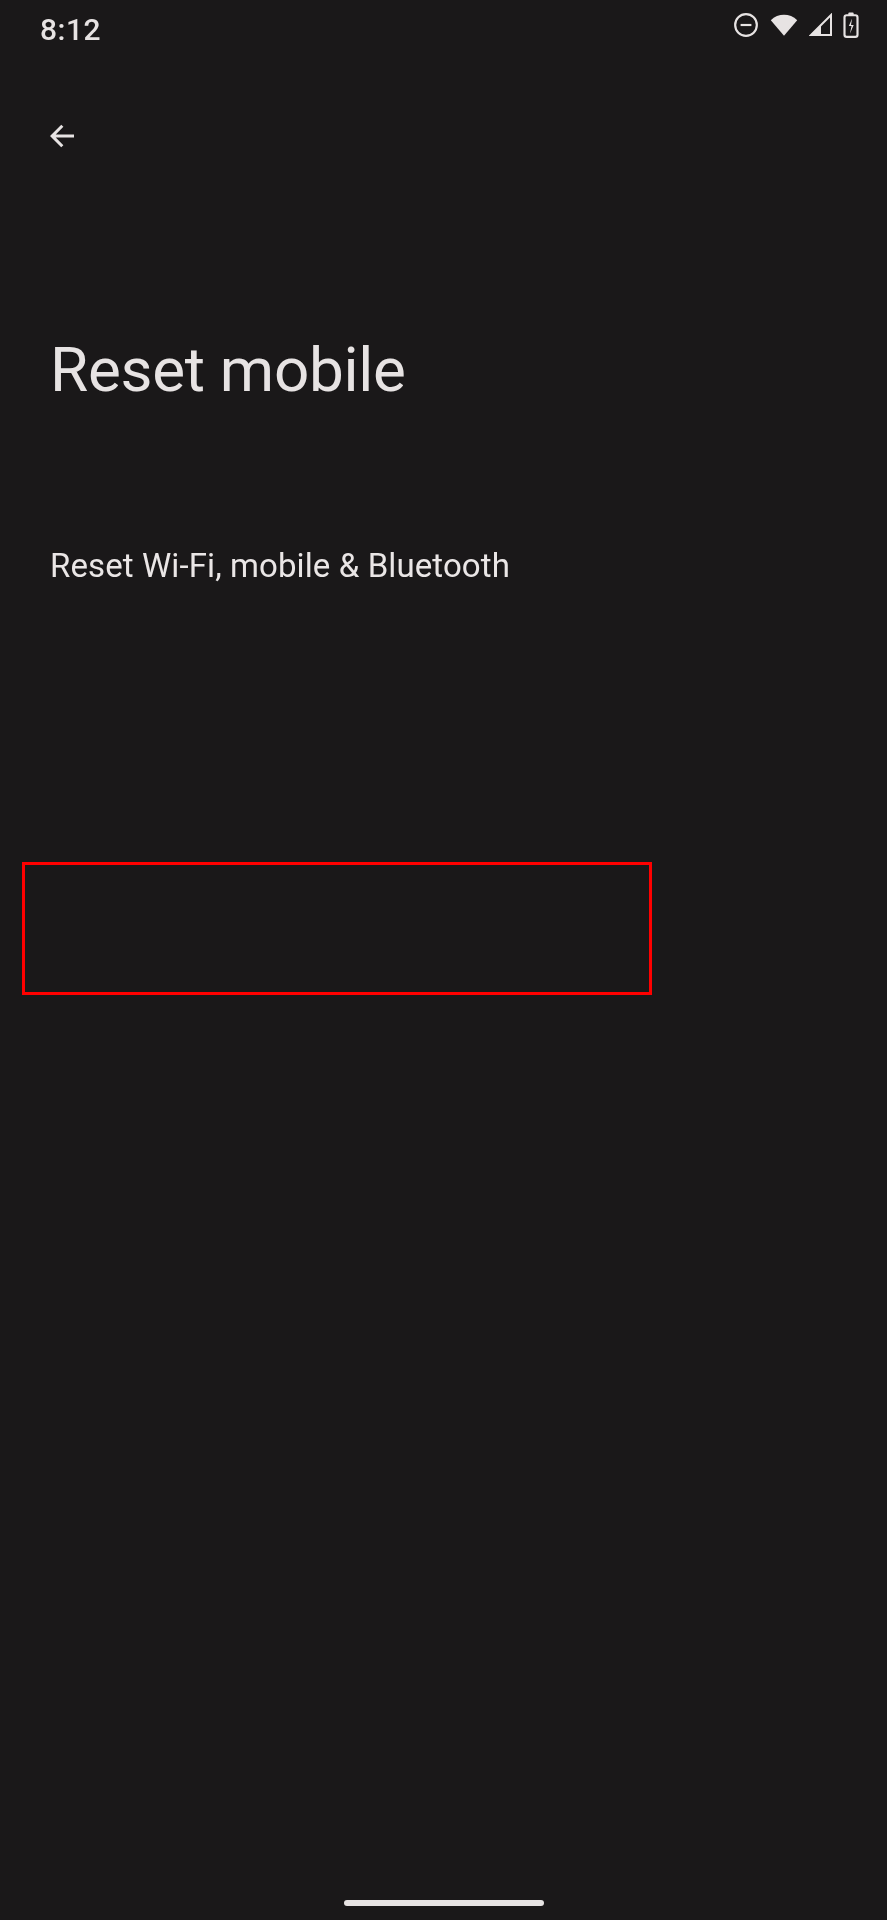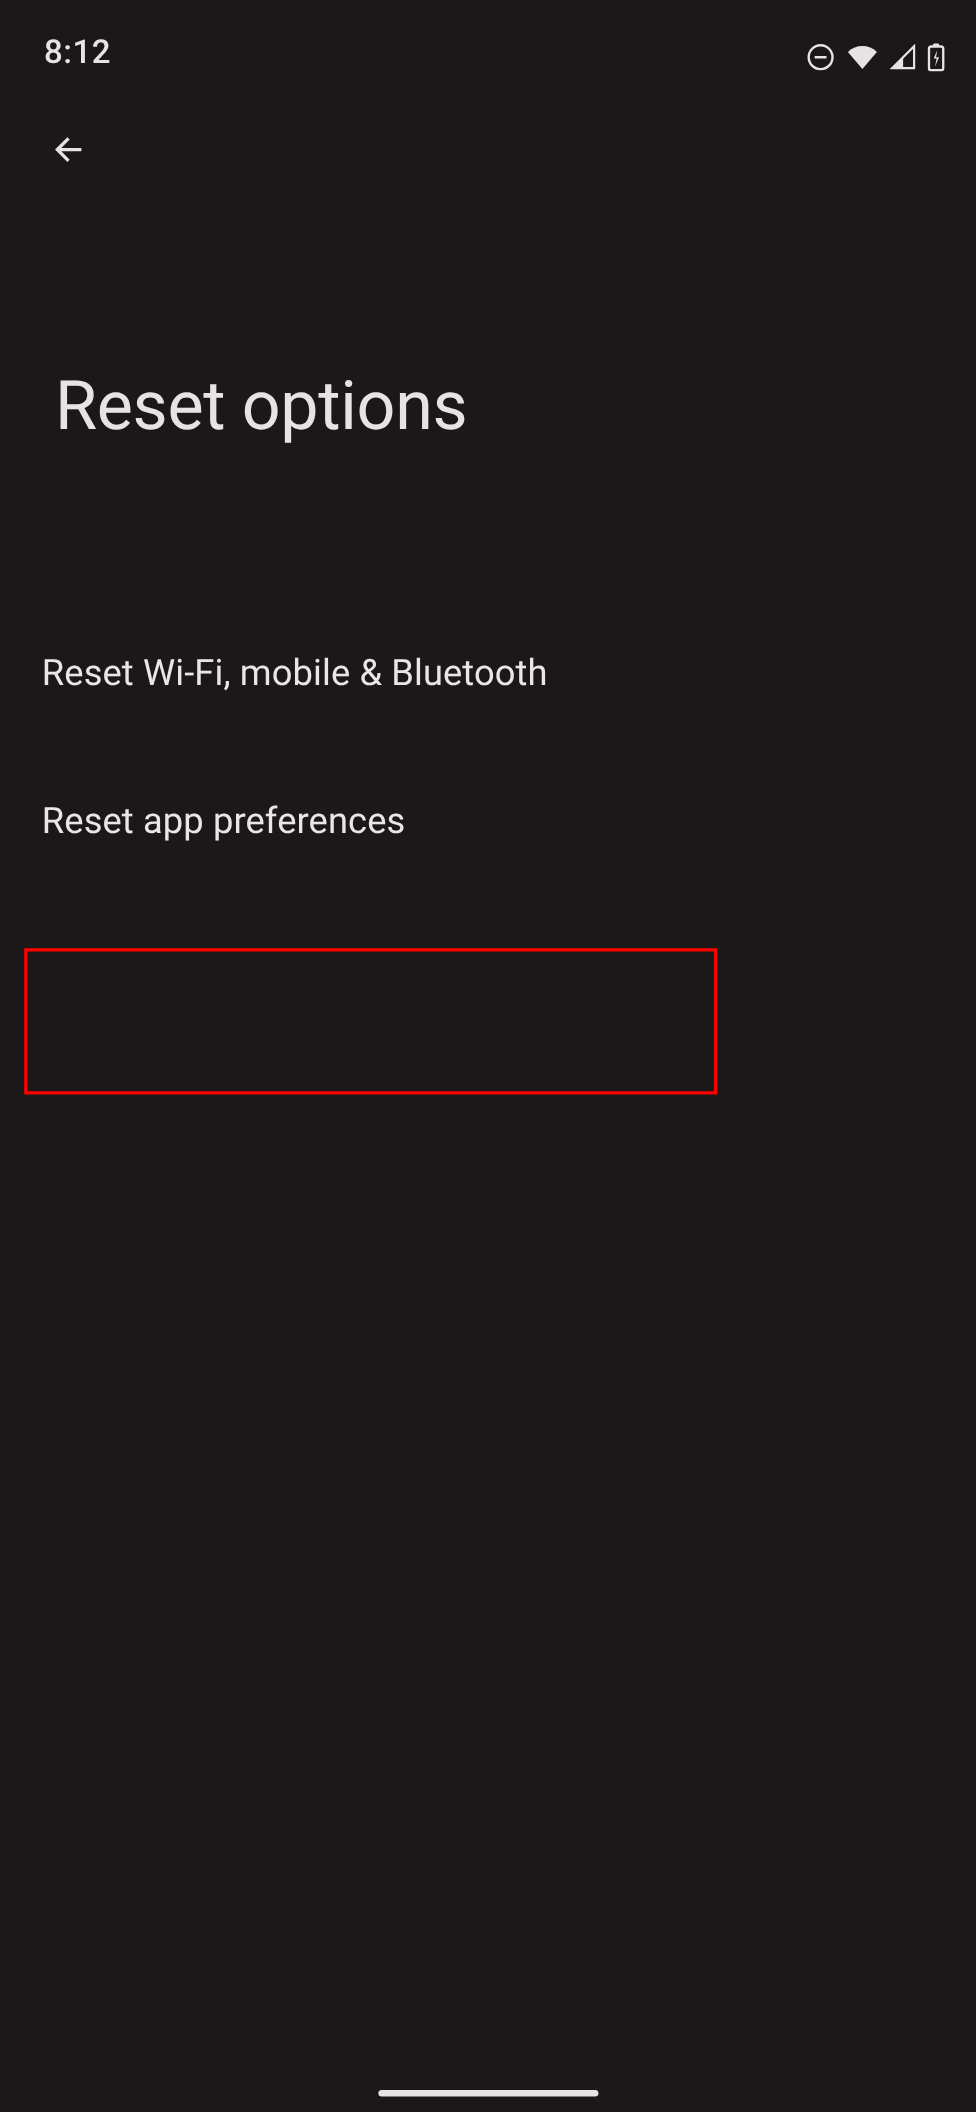--- a/index.html
+++ b/index.html
@@ -13,21 +13,21 @@
       background-color: #1a1819;
       color: #e7e3e3;
       font-family: Roboto, "Segoe UI", Arial, sans-serif;
       overflow: hidden;
       position: relative;
     }
     
     .status-bar {
       display: flex;
       justify-content: space-between;
-      align-items: flex-end;
+      align-items: flex-start;
       padding: 12px 28px 0 40px;
       height: 65px;
       color: #e7e3e3;
     }
     .status-time {
       font-size: 30px;
       font-weight: 500;
       letter-spacing: 0.5px;
     }
     .status-icons {
@@ -60,24 +60,24 @@
       letter-spacing: -0.3px;
       color: #e7e3e3;
       padding: 170px 50px 0 50px;
       line-height: 1.05;
     }
     
     .list {
       margin-top: 96px;
     }
     .list-item {
-      padding: 0 38px;
+      padding: 0 50px;
       height: 134px;
       display: flex;
-      align-items: flex-end;
+      align-items: center;
       cursor: pointer;
     }
     .list-item-label {
       font-size: 33px;
       font-weight: 400;
       color: #eae6e6;
       letter-spacing: 0.1px;
     }
     
     .highlight {
@@ -137,26 +137,23 @@
 <div class="app-bar">
   <button class="back-button">
     <span>
       <svg width="36" height="36" viewBox="0 0 24 24" fill="#e7e3e3">
         <path d="M20 11H7.83l5.09-5.09L11.5 4.5 4 12l7.5 7.5 1.42-1.41L7.83 13H20z"></path>
       </svg>
     </span>
   </button>
 </div>
 
-<h1 class="page-title">Reset options</h1>
+<h1 class="page-title">Reset mobile</h1>
 
 <div class="list">
   <div class="list-item">
     <span class="list-item-label">Reset Wi-Fi, mobile &amp; Bluetooth</span>
-  </div>
-  <div class="list-item">
-    <span class="list-item-label">Reset app preferences</span>
   </div>
 </div>
 
 <div class="highlight"></div>
 
 <div class="nav-handle"></div>
 
 </body></html>

